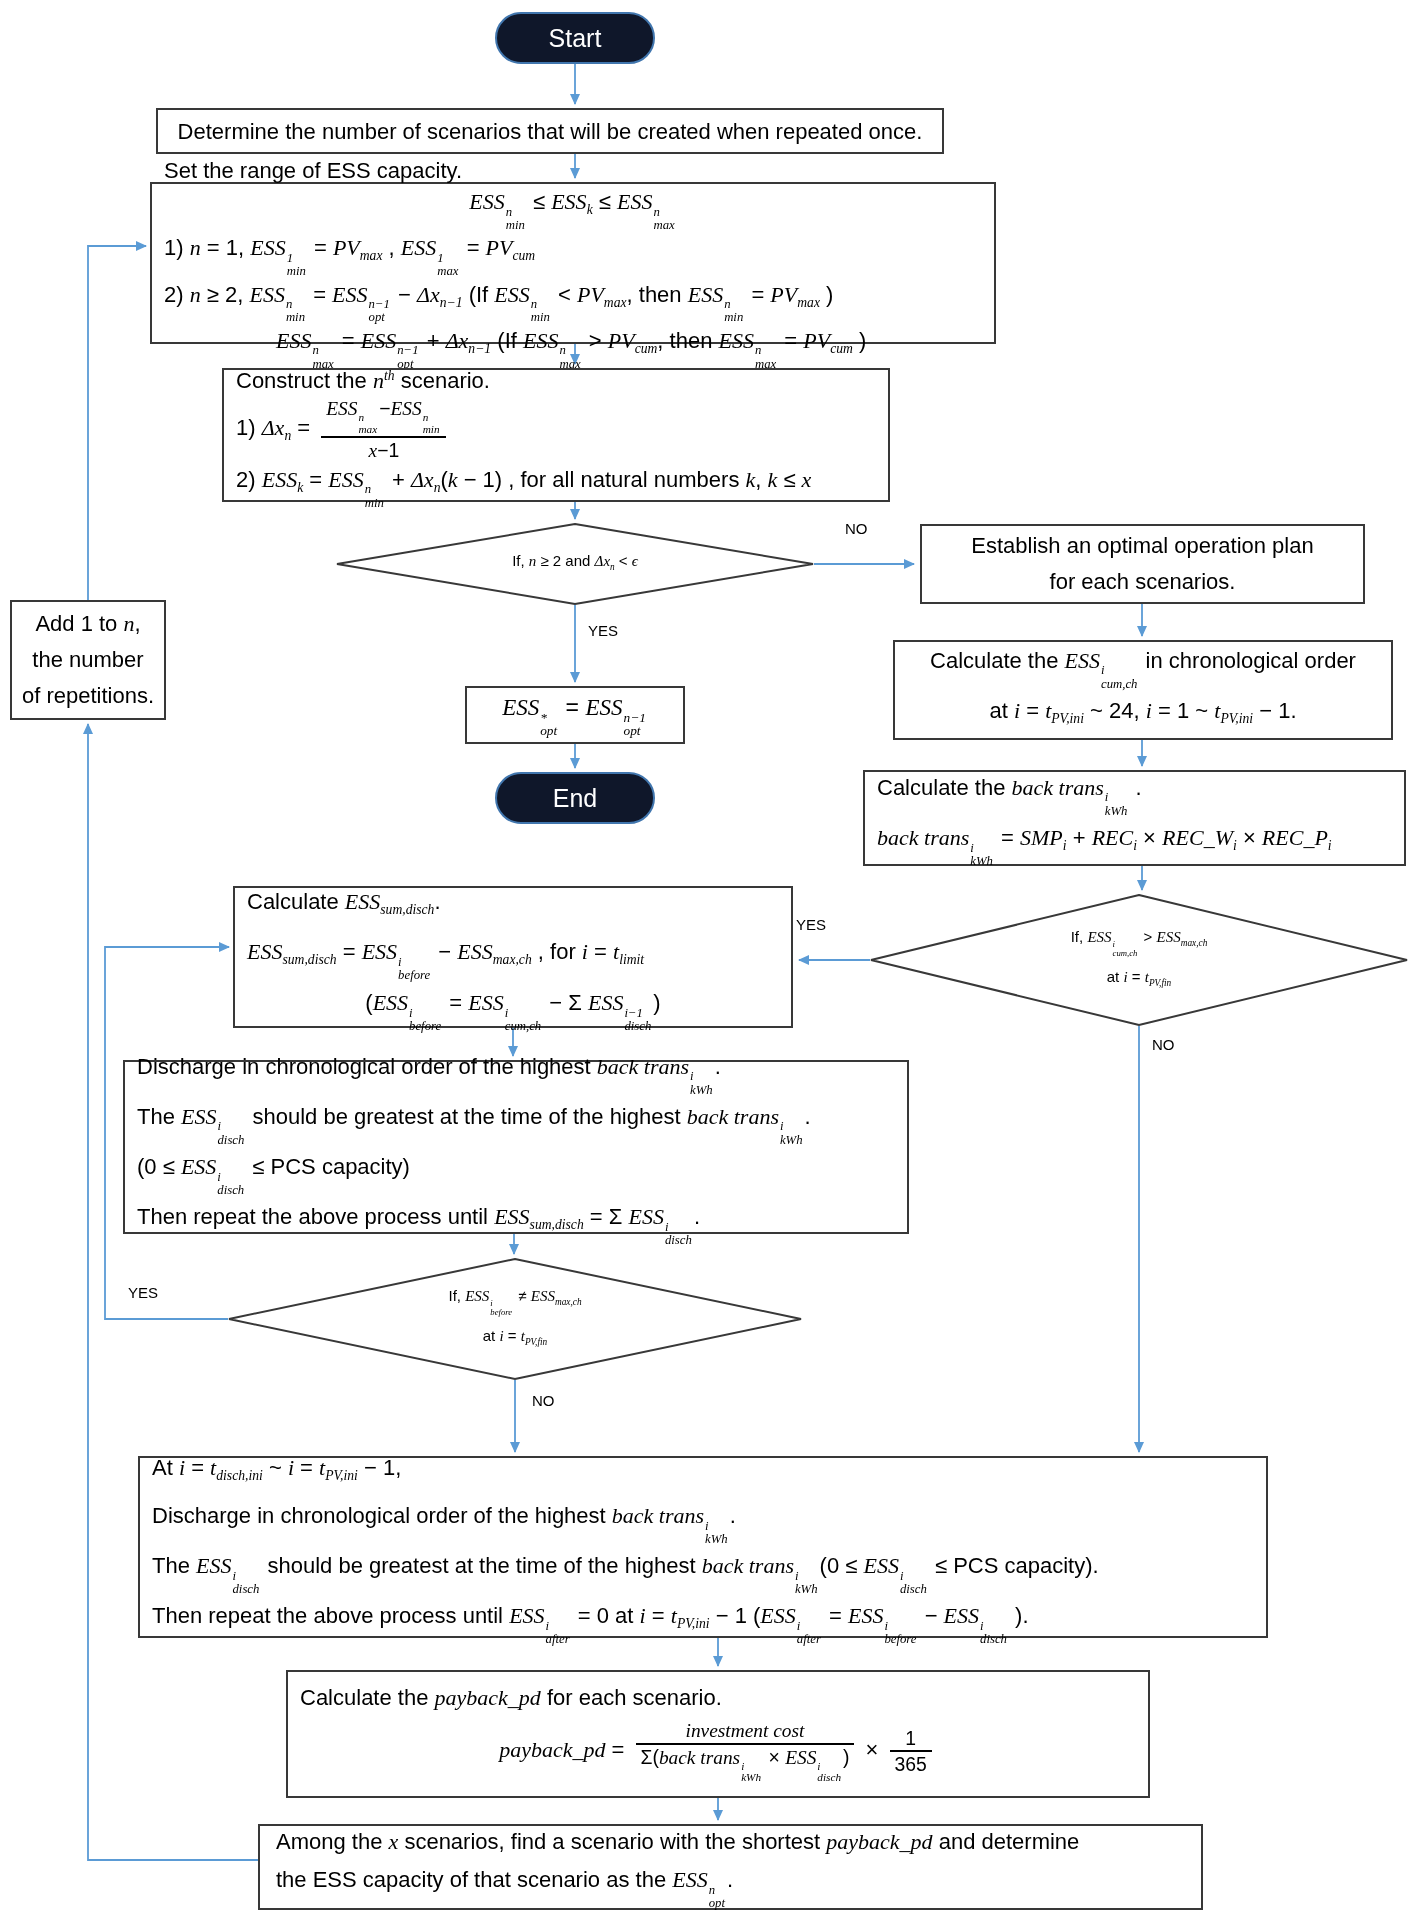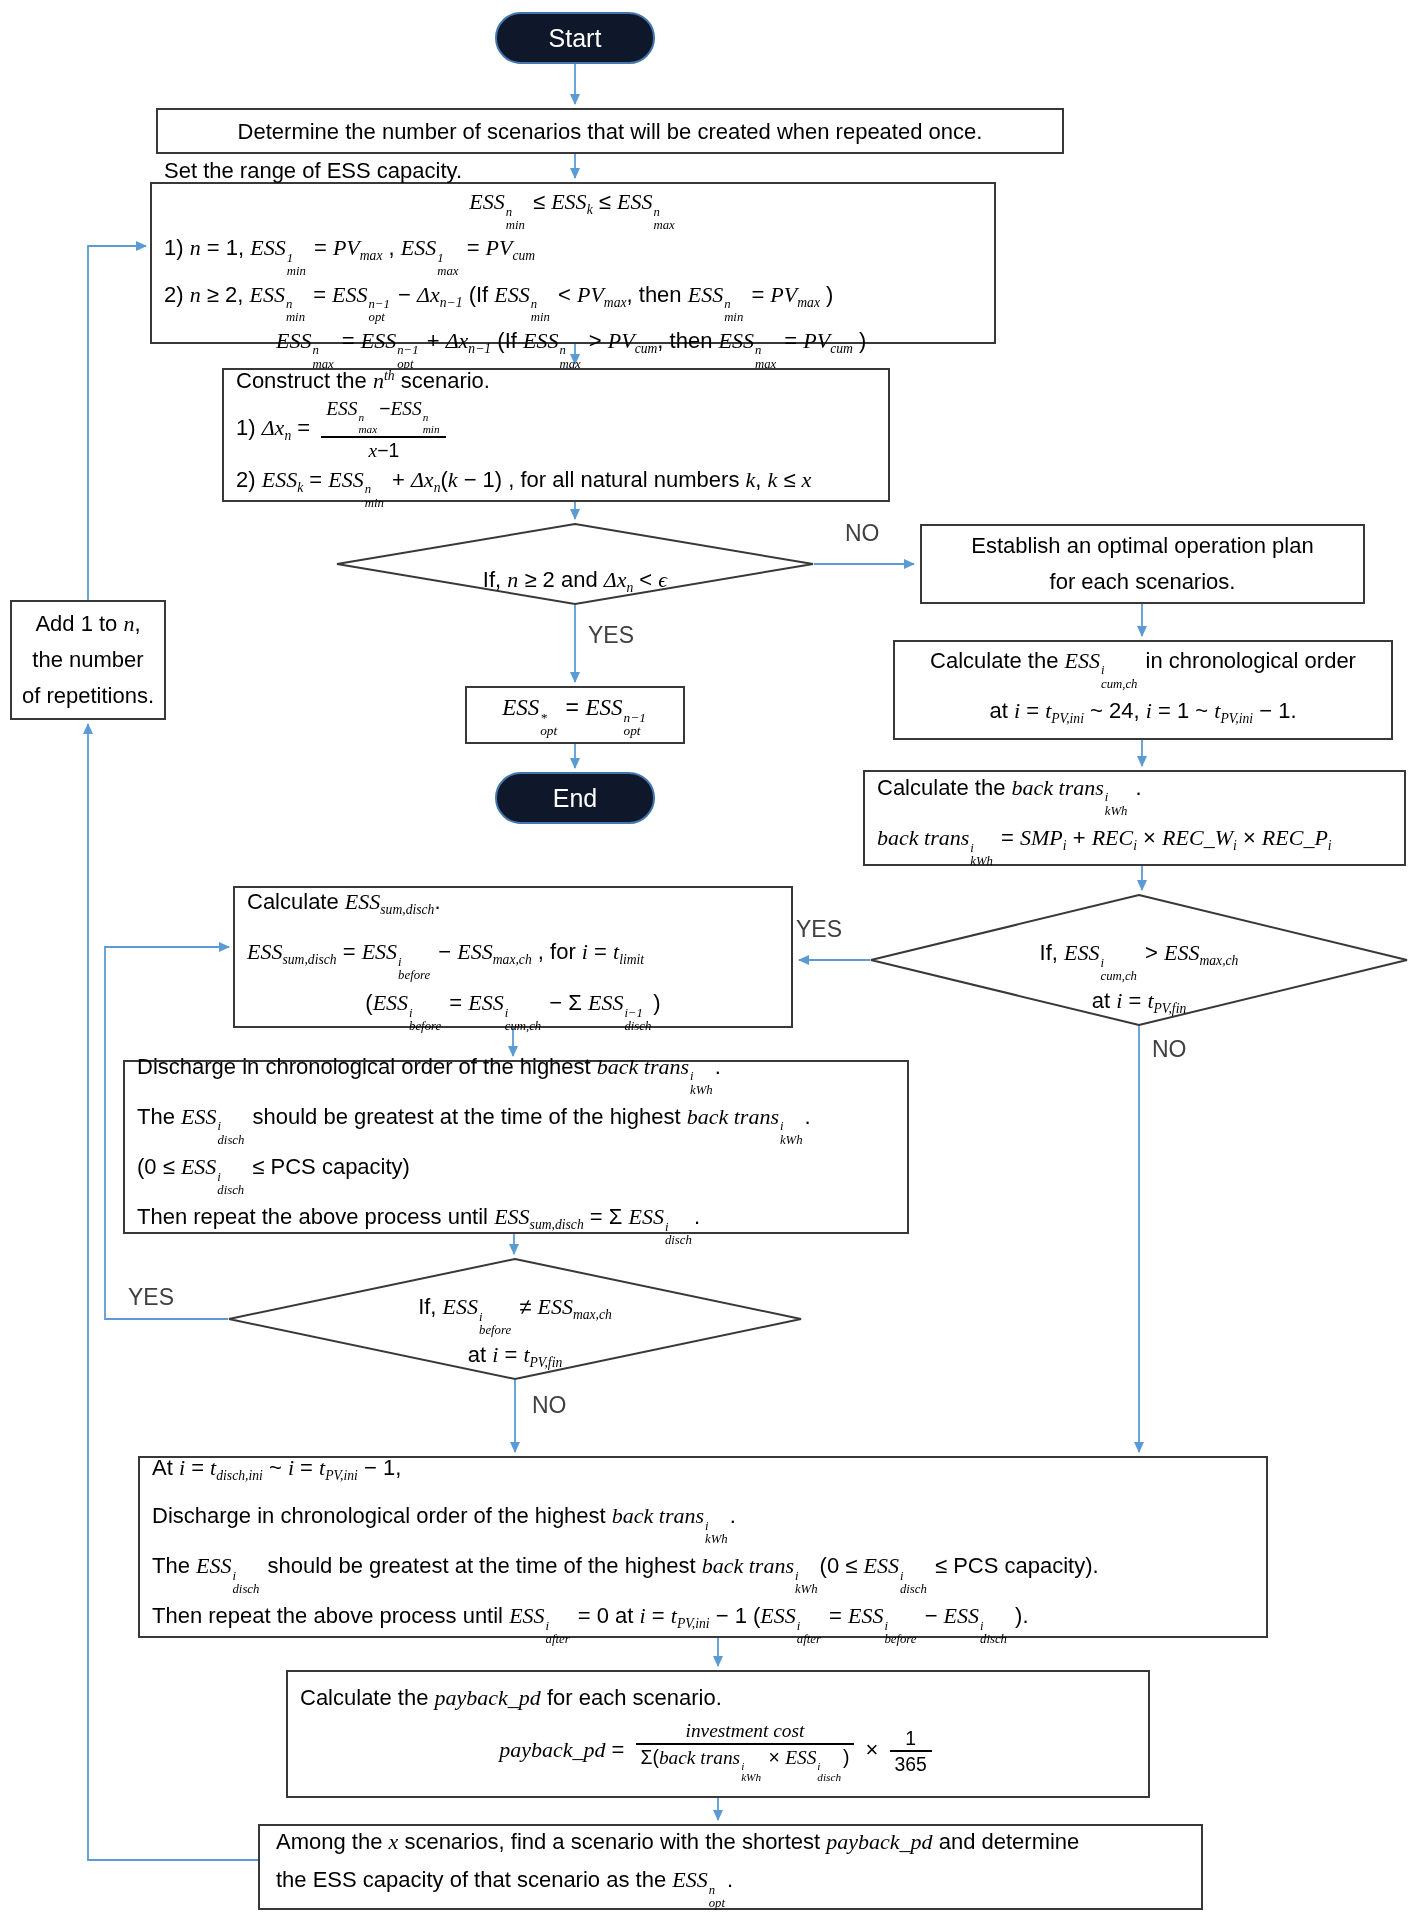--- a/index.html
+++ b/index.html
@@ -22,23 +22,23 @@
   .ss b{font-weight:400;display:block;}
   .ss i{display:block;}
   .frac{display:inline-flex;flex-direction:column;align-items:stretch;text-align:center;
         vertical-align:middle;margin:0 5px;line-height:1.25;font-size:0.88em;}
   .frac>span{display:block;padding:0 5px;}
   .frac>span:first-child{border-bottom:2px solid #000;}
   .dia{position:absolute;z-index:1;}
   .dia svg{position:absolute;left:0;top:0;}
   .dia polygon{fill:#ffffff;stroke:#383838;stroke-width:2;}
   .dtxt{position:absolute;left:0;top:0;right:0;bottom:0;display:flex;flex-direction:column;
-        justify-content:flex-end;align-items:center;font-size:22px;line-height:34px;z-index:2;}
+        justify-content:center;align-items:center;font-size:15px;line-height:34px;z-index:2;}
   .dtxt .ln{text-align:center;}
-  .lbl{position:absolute;z-index:1;font-size:23px;color:#404040;}
+  .lbl{position:absolute;z-index:1;font-size:15px;color:#000000;}
   .term{position:absolute;z-index:1;background:#0f172a;border:2px solid #4176ae;
         border-radius:28px;display:flex;align-items:center;justify-content:center;
         color:#ffffff;font-size:25px;box-sizing:border-box;}
 </style>
 </head>
 <body>
 
 <div id="canvas">
 
   <svg class="edges" width="1411" height="1914">
@@ -66,21 +66,21 @@
     <polyline class="e" points="718,1798 718,1820" marker-end="url(#ah)"></polyline>
     <polyline class="e" points="258,1860 88,1860 88,724" marker-end="url(#ah)"></polyline>
     <polyline class="e" points="88,600 88,246 146,246" marker-end="url(#ah)"></polyline>
     <polyline class="e" points="228,1319 105,1319 105,947 229,947" marker-end="url(#ah)"></polyline>
   </svg>
 
   <div class="term" style="left:495px;top:12px;width:160px;height:52px;">
     <span>Start</span>
   </div>
 
-  <div class="box" style="left:156px;top:108px;width:908px;height:46px;">
+  <div class="box" style="left:156px;top:108px;width:788px;height:46px;">
     <div class="ln c">Determine the number of scenarios that will be created when repeated once.</div>
   </div>
 
   <div class="box" style="left:150px;top:182px;width:846px;height:162px;padding:3px 12px;">
     <div class="ln">Set the range of ESS capacity.</div>
     <div class="ln c"><em>ESS</em><span class="ss">
           <b>n</b>
           <i>min</i>
         </span> ≤ <em>ESS<sub>k</sub></em> ≤ <em>ESS</em><span class="ss">
           <b>n</b>

